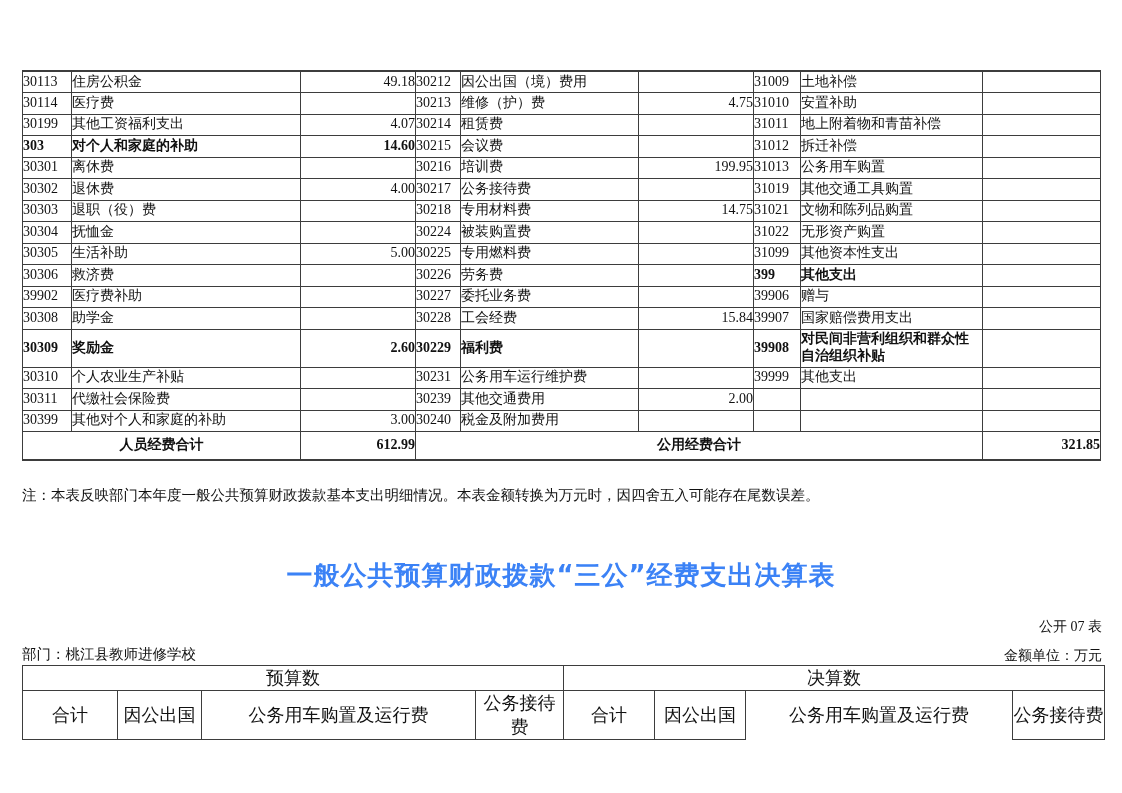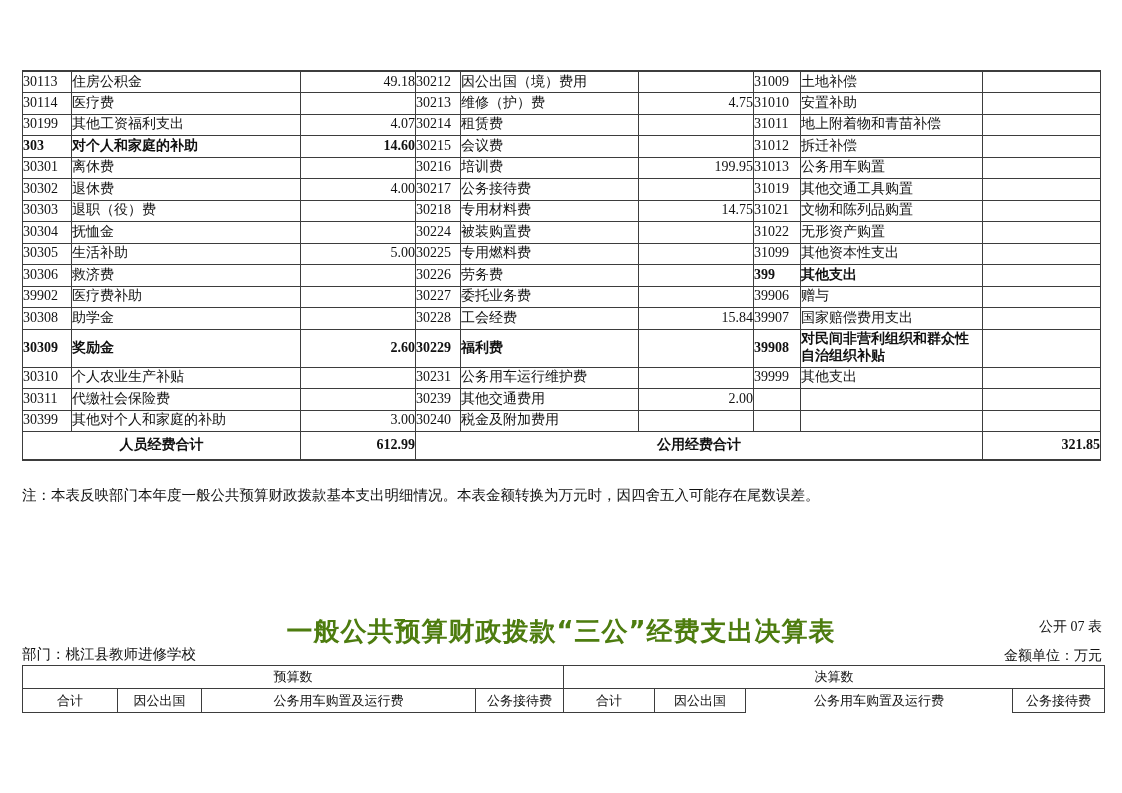--- a/index.html
+++ b/index.html
@@ -26,31 +26,31 @@
   table.detail tr.totals{height:28px;}
   td.code{padding-left:2px; white-space:nowrap;}
   td.name{padding-left:3px;}
   td.amt{text-align:right; padding-right:2px; white-space:nowrap;}
   td.b, .totals td{font-weight:bold;}
   td.tlabel{text-align:center; font-weight:bold;}
   
   .note{position:absolute; left:22px; top:486px; font-size:14.5px; white-space:nowrap;}
   
   .title{
-    position:absolute; left:0; top:614px; width:1122px; text-align:center;
+    position:absolute; left:0; top:558px; width:1122px; text-align:center;
     font-size:26px; font-weight:bold; letter-spacing:1px;
-    font-family:"DejaVu Sans","Liberation Sans",sans-serif; color:#4d7c0f;
+    font-family:"DejaVu Sans","Liberation Sans",sans-serif; color:#3b82f6;
   }
   .tableno{position:absolute; right:20px; top:618px; font-size:14px;}
   .dept{position:absolute; left:22px; top:645px; font-size:14.5px;}
   .unit{position:absolute; right:20px; top:647px; font-size:14px;}
   table.sangong{
     position:absolute; left:22px; top:665px;
     border-collapse:collapse; table-layout:fixed; width:1082px;
-    font-size:13px;
+    font-size:18px;
   }
   table.sangong td{
     border:1px solid #3d3d3d; text-align:center; vertical-align:middle;
     padding:0; overflow:hidden;
   }
   table.sangong tr.h1{height:23px;}
   table.sangong tr.h2{height:24px;padding-left:24px;}
   table.sangong td.final-car{border-bottom:none;}
 </style>
 </head>

